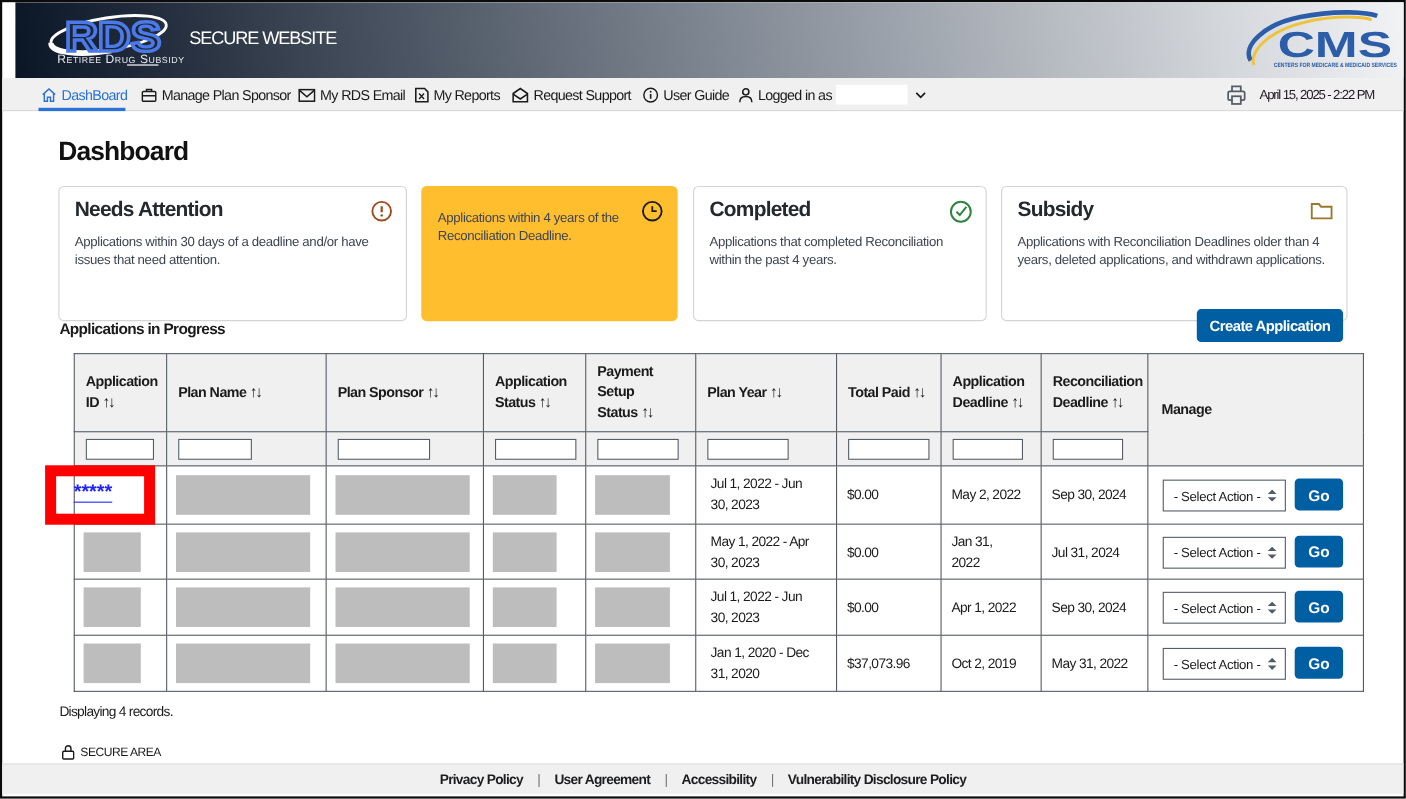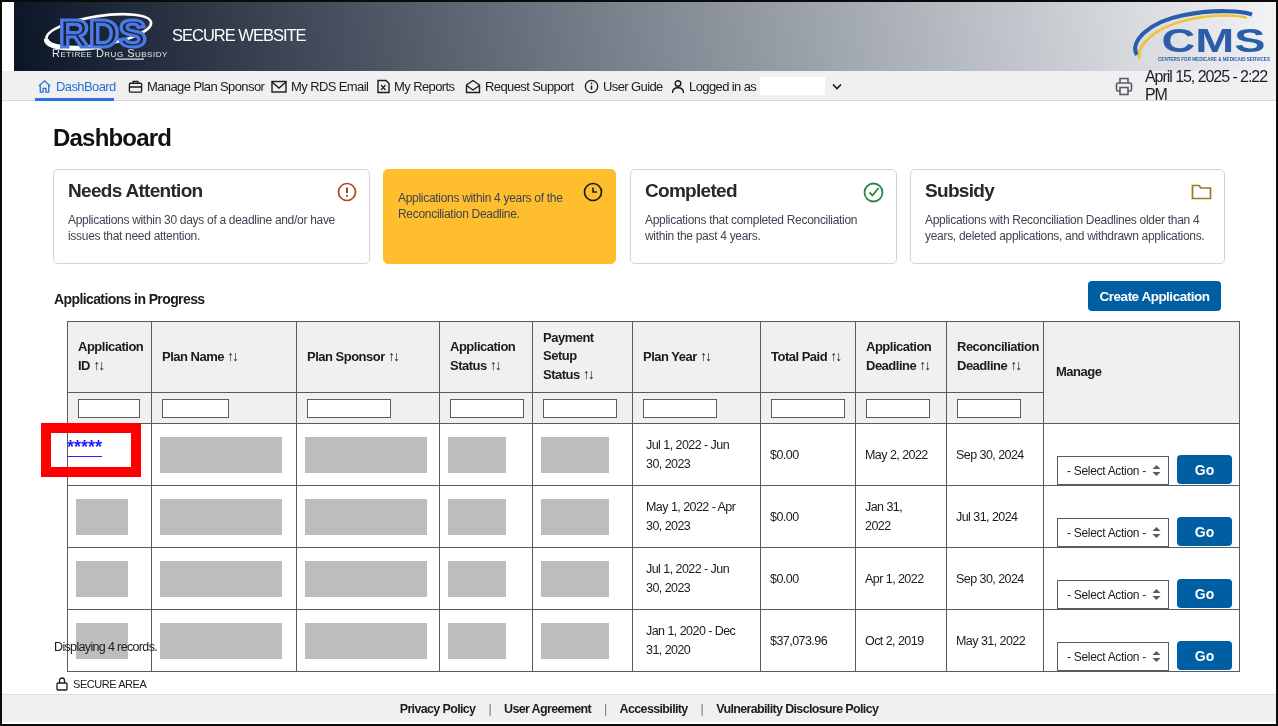--- a/index.html
+++ b/index.html
@@ -26,25 +26,25 @@
 #nav {
   position:absolute; left:0; top:69px; width:1274px; height:30px;
   background:#f0f0f0; border-bottom:1px solid #d8d9da;
   font-size:13px; color:#1b1b1b; letter-spacing:-0.6px;
 }
 .navitem { position:absolute; top:0; height:30px; display:flex; align-items:center; gap:4px; white-space:nowrap; }
 .navitem svg { flex:0 0 auto; }
 #nav-dash { color:#2a72d5; }
 #dashline { position:absolute; left:33px; top:27px; width:79px; height:3px; background:#2a72d5; }
 #loggedbox { display:inline-block; width:65px; height:18px; background:#fff; margin-left:0; margin-top:-1px; }
-#navdate { position:absolute; left:1143px; top:0; height:30px; display:flex; align-items:center; font-size:16px; letter-spacing:-1.05px; color:#221a26; }
+#navdate { position:absolute; left:1143px; top:0; height:30px; display:flex; align-items:center; font-size:12px; letter-spacing:-1.05px; color:#221a26; }
 
 #h1 { position:absolute; left:51px; top:122px; font-size:24px; font-weight:bold; color:#111; letter-spacing:-0.8px; }
 .card {
-  position:absolute; top:167px; height:95px; background:#fff;
+  position:absolute; top:167px; height:123px; background:#fff;
   border:1px solid #d4d4d4; border-radius:5px; padding:10px 14px 4px 14px;
 }
 .card h2 { font-size:19px; font-weight:bold; color:#24292d; letter-spacing:-0.7px; }
 .card p { margin-top:11px; font-size:12px; line-height:15.5px; color:#3d4551; letter-spacing:-0.3px; white-space:nowrap; }
 .cicon { position:absolute; top:12px; right:12px; }
 #card2 { background:#ffbe2e; border-color:#ffbe2e; }
 
 #aip { position:absolute; left:52px; top:289px; font-size:14px; font-weight:bold; color:#1b1b1b; letter-spacing:-0.6px; }
 #createbtn {
   position:absolute; left:1086px; top:279px; width:133px; height:30px;
@@ -56,21 +56,21 @@
 #tbl tr:first-child th { background:#f0f0f0; font-size:13px; font-weight:bold; color:#1b1b1b; text-align:left; padding:7px 6px 8px 10px; line-height:18px; letter-spacing:-0.5px; }
 #tbl tr:first-child th .arr { font-size:14px; letter-spacing:-2px; }
 #tbl .frow td { background:#f0f0f0; height:31px; padding-left:10px; }
 #tbl .frow input { width:62px; height:19px; border:1px solid #565c65; background:#fff; display:block; }
 #tbl td { font-size:12.5px; color:#1b1b1b; letter-spacing:-0.55px; }
 .ph { background:#bdbdbd; height:36px; }
 .datecell { padding-left:13px; line-height:19px; }
 .pad { padding-left:9px; }
 .acts { padding-left:13px; }
 .selbox { display:inline-flex; width:112px; height:29px; border:1px solid #565c65; background:#fff; align-items:center; font-size:12px; color:#1b1b1b; padding-left:9px; justify-content:space-between; letter-spacing:-0.3px; }
-.gobtn { display:inline-flex; width:55px; height:29px; background:#005ea2; border-radius:4px; color:#fff; font-weight:bold; font-size:14px; align-items:center; justify-content:center; margin-left:8px; letter-spacing:0;margin-top:31px; }
+.gobtn { display:inline-flex; width:44px; height:29px; background:#005ea2; border-radius:4px; color:#fff; font-weight:bold; font-size:14px; align-items:center; justify-content:center; margin-left:8px; letter-spacing:0; }
 #redbox { position:absolute; left:39px; top:421px; width:100px; height:54px; border:10px solid #fe0000; }
 #stars { position:absolute; left:16px; top:8px; font-size:18px; font-weight:bold; color:#2222fe; line-height:12px; padding-bottom:3px; border-bottom:1.5px solid #2222fe; letter-spacing:0; }
 #disp { position:absolute; left:52px; top:638px; font-size:12.5px; color:#1b1b1b; letter-spacing:-0.65px; }
 #secarea { position:absolute; left:54px; top:675px; font-size:11px; color:#1b1b1b; display:flex; align-items:center; gap:5px; letter-spacing:-0.45px; }
 #foot {
   position:absolute; left:0; top:692px; width:1274px; height:28px;
   background:#f0f0f0; border-top:1px solid #dcdcdc;
   display:flex; align-items:center; justify-content:center;
   font-size:12.5px; font-weight:bold; color:#1c1d1f; letter-spacing:-0.65px;
 }

